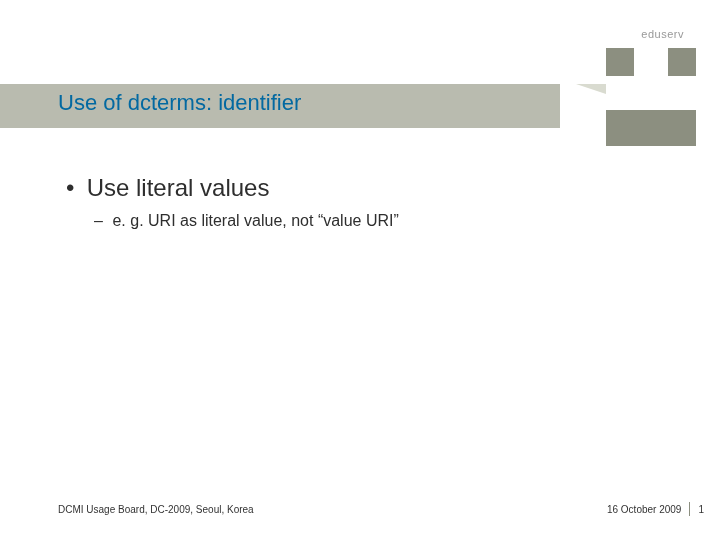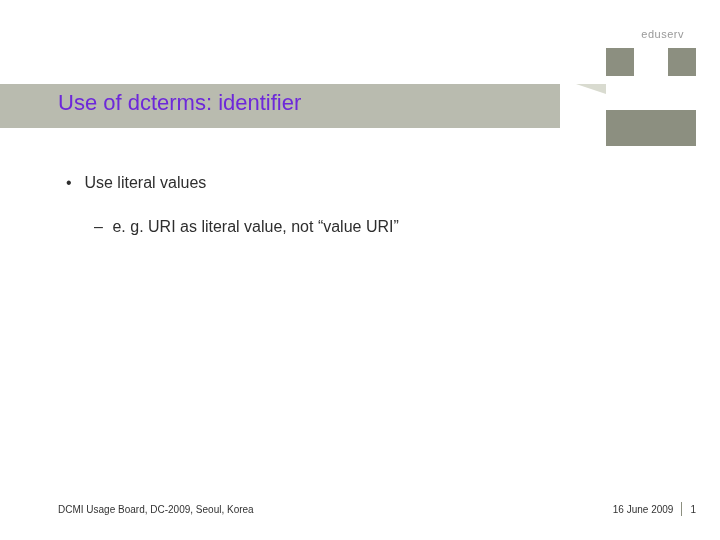--- a/index.html
+++ b/index.html
@@ -1,32 +1,32 @@
 <!DOCTYPE html>
 <html><head>
 <meta charset="utf-8">
 <style>
   * { margin: 0; padding: 0; box-sizing: border-box; }
   html, body { width: 720px; height: 540px; font-family: Verdana, Arial, sans-serif; background: #fff; overflow: hidden; }
   .slide { position: relative; width: 720px; height: 540px; }
   .brand-label { position: absolute; top: 28px; right: 36px; color: #999; font-size: 11px; letter-spacing: 0.5px; font-weight: 500; }
   .header-bar { position: absolute; top: 84px; left: 0; width: 560px; height: 44px; background: #b9bbaf; }
-  .title { position: absolute; top: 90px; left: 58px; color: #6d28d9; font-size: 22px; font-weight: 400; }
+  .title { position: absolute; top: 90px; left: 58px; color: #0369a1; font-size: 22px; font-weight: 400; }
   .logo-block { position: absolute; top: 48px; right: 24px; width: 90px; height: 98px; }
   .logo-block .sq-tl { position: absolute; top: 0; left: 0; width: 28px; height: 28px; background: #8c8f80; }
   .logo-block .sq-tr { position: absolute; top: 0; right: 0; width: 28px; height: 28px; background: #8c8f80; }
   .logo-block .bar-b { position: absolute; bottom: 0; left: 0; width: 90px; height: 36px; background: #8c8f80; }
   .logo-block .corner { position: absolute; top: 36px; left: -30px; width: 0; height: 0;
     border-top: 0 solid transparent; border-bottom: 10px solid transparent; border-right: 30px solid #d9dbd0; }
   .content { position: absolute; top: 174px; left: 66px; right: 40px; color: #2e2e2e; }
-  .bullet1 { font-size: 16px; margin-bottom: 26px; }
+  .bullet1 { font-size: 24px; margin-bottom: 10px; }
   .bullet1 .dot { display: inline-block; width: 14px; }
   .bullet2 { font-size: 16px; margin-left: 28px; margin-top: 6px; }
   .bullet2 .dash { display: inline-block; width: 14px; }
-  .footer { position: absolute; bottom: 24px; left: 58px; right: 24px; display: flex; justify-content: space-between; align-items: center; font-size: 10px; color: #333; }
+  .footer { position: absolute; bottom: 24px; left: 58px; right: 16px; display: flex; justify-content: space-between; align-items: center; font-size: 10px; color: #333; }
   .footer-right { display: flex; align-items: center; gap: 8px; }
   .footer-div { width: 1px; height: 14px; background: #8c8f80; }
 </style>
 </head>
 <body>
 
 <div class="slide">
   <div class="brand-label">eduserv</div>
 
   <div class="header-bar"></div>
@@ -46,18 +46,18 @@
     </div>
     <div class="bullet2">
       <span class="dash">–</span>
       <span>e. g. URI as literal value, not “value URI”</span>
     </div>
   </div>
 
   <div class="footer">
     <div>DCMI Usage Board, DC-2009, Seoul, Korea</div>
     <div class="footer-right">
-      <span>16 June 2009</span>
+      <span>16 October 2009</span>
       <span class="footer-div"></span>
       <span>1</span>
     </div>
   </div>
 </div>
 
 </body></html>

